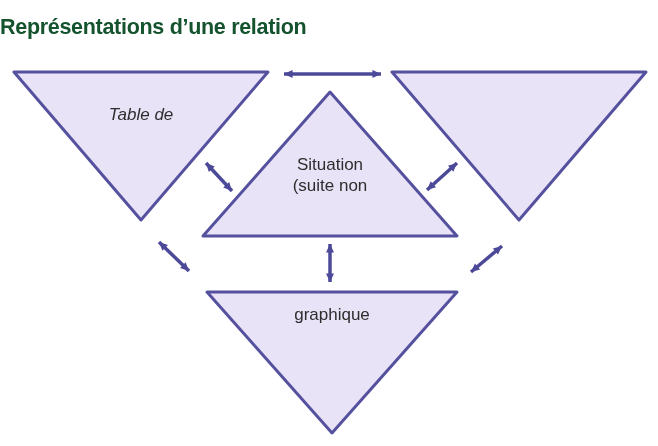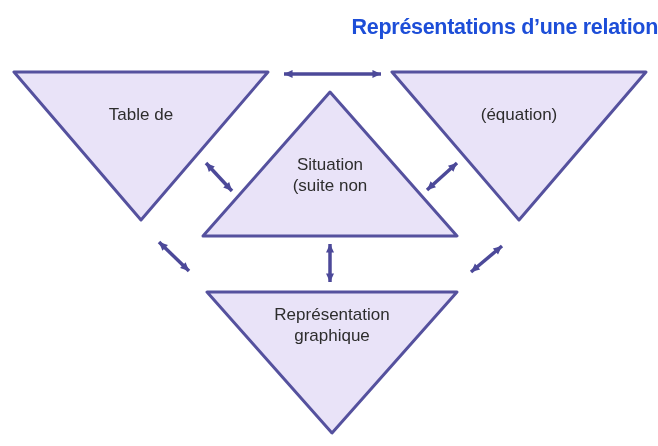--- a/index.html
+++ b/index.html
@@ -13,40 +13,40 @@
     width: 658px;
     height: 446px;
     background: #ffffff;
     overflow: hidden;
   }
   .title {
     position: absolute;
     left: 0;
     top: 15px;
     width: 658px;
-    text-align: right;
+    text-align: left;
     font-size: 21.5px;
     font-weight: bold;
     letter-spacing: -0.3px;
-    color: #1d4ed8;
+    color: #14532d;
   }
   svg.canvas {
     position: absolute;
     left: 0;
     top: 0;
   }
   .node-label {
     position: absolute;
     width: 200px;
     text-align: center;
     font-size: 17px;
     line-height: 21px;
     color: #2d2d2d;
   }
-  .label-table   { left: 41px;  top: 104px; }
+  .label-table   { left: 41px;  top: 104px; font-style: italic; }
   .label-regle   { left: 419px; top: 104px; }
   .label-situation { left: 230px; top: 154px; }
   .label-graphique { left: 232px; top: 304px; }
   .node-label span { display: block; }
   polygon.tri {
     fill: #e9e3f8;
     stroke: #55519e;
     stroke-width: 3;
     stroke-linejoin: round;
   }
@@ -80,26 +80,24 @@
     <line class="arrow" x1="330" y1="244" x2="330" y2="282" marker-start="url(#arrowhead)" marker-end="url(#arrowhead)"></line>
     <line class="arrow" x1="159" y1="242" x2="189" y2="271" marker-start="url(#arrowhead)" marker-end="url(#arrowhead)"></line>
     <line class="arrow" x1="471" y1="272" x2="502" y2="246" marker-start="url(#arrowhead)" marker-end="url(#arrowhead)"></line>
   </svg>
 
   <div class="node-label label-table">
     <span>Table de</span>
   </div>
 
   <div class="node-label label-regle">
-    <span>(équation)</span>
   </div>
 
   <div class="node-label label-situation">
     <span>Situation</span>
     <span>(suite non</span>
   </div>
 
   <div class="node-label label-graphique">
-    <span>Représentation</span>
     <span>graphique</span>
   </div>
 
 </div>
 
 </body></html>

